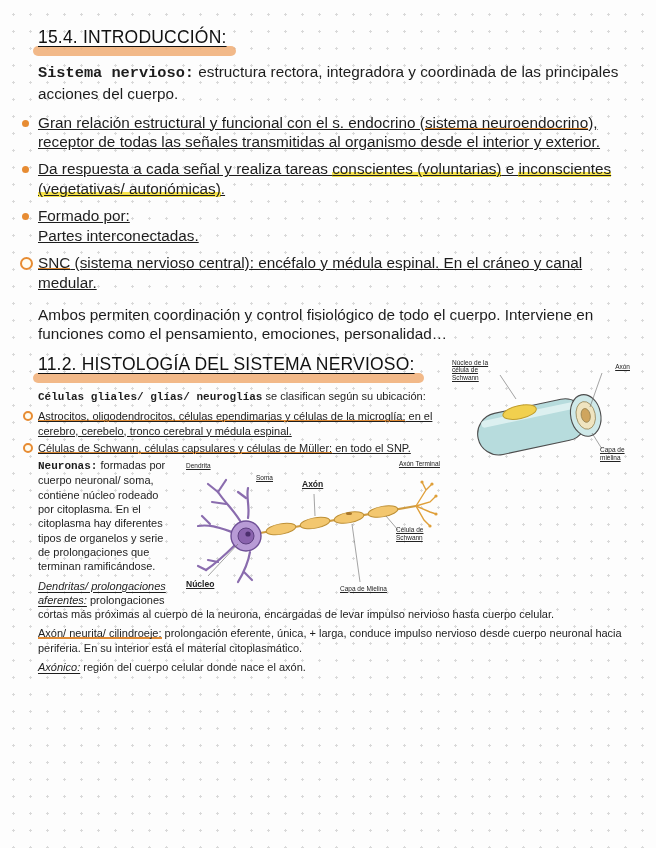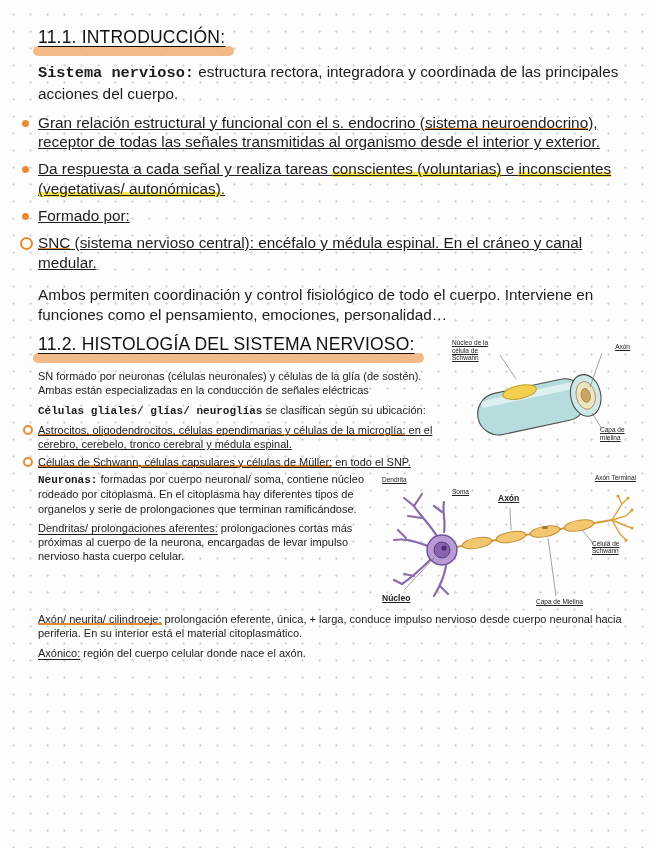--- a/index.html
+++ b/index.html
@@ -25,57 +25,58 @@
   .lead{font-weight:bold;font-family:Liberation Mono, monospace;}
   ul{list-style:none;margin:0;padding:0;text-decoration:underline;}
   li{position:relative;}
   li.b{margin:0 0 7px;}
   li.o{margin:0 0 2px;}
   .dot{position:absolute;left:-16px;top:7px;width:7px;height:7px;border-radius:50%;background:#e78c33;}
   .ring{position:absolute;left:-18px;top:4px;width:9px;height:9px;border:2.6px solid #e78c33;border-radius:50%;background:#fffdf2;}
   .ring.sm{left:-15px;top:2px;width:6px;height:6px;border-width:2px;}
   .uo{background-image:linear-gradient(#e08b35,#e08b35);background-repeat:no-repeat;background-size:100% 2.4px;background-position:0 100%;}
   .uy{background-image:linear-gradient(#f6e34b,#f6e34b);background-repeat:no-repeat;background-size:100% 5px;background-position:0 100%;}
-  .ub{text-decoration:underline;text-decoration-thickness:1.2px;text-underline-offset:2px;}
+  .ub{text-decoration:underline;text-decoration-thickness:1.2px;text-underline-offset:2px;font-style:italic;}
   .mt{margin-top:12px;}
   .s2{font-size:11px;line-height:1.3;}
   .s2 .para{margin:0 0 5px;}
   .s2 li.o{margin:0 0 3px;}
   figure{margin:0;position:relative;}
   .fig-nerve{float:right;width:186px;height:104px;margin:-30px 0 6px 10px;}
   .fig-neuron{float:right;width:256px;height:134px;margin:2px 0 4px 8px;}
   .figlabel{position:absolute;font-size:6.5px;line-height:1.15;color:#222;text-decoration:underline;}
   .figlabel.bold{font-weight:bold;font-size:8.5px;}
   svg{display:block;width:100%;height:100%;}
   .clear{clear:both;}
 </style>
 </head>
 <body>
 
 <div class="page">
 
   <section class="s1">
     <div class="heading-wrap">
-      <span class="heading">11.1. INTRODUCCIÓN:</span>
+      <span class="heading">15.4. INTRODUCCIÓN:</span>
     </div>
 
     <p class="para"><span class="lead">Sistema nervioso:</span><span> estructura rectora, integradora y coordinada de las principales acciones del cuerpo.</span></p>
 
     <ul>
       <li class="b">
         <span class="dot"></span>
         <span>Gran relación estructural y funcional con el s. endocrino (</span><span class="uo">sistema neuroendocrino</span><span>), receptor de todas las señales transmitidas al organismo desde el interior y exterior.</span>
       </li>
       <li class="b">
         <span class="dot"></span>
         <span>Da respuesta a cada señal y realiza tareas </span><span class="uy">conscientes (voluntarias)</span><span> e </span><span class="uy">inconscientes (vegetativas/ autonómicas)</span><span>.</span>
       </li>
       <li class="b">
         <span class="dot"></span>
         <span>Formado por:</span><br>
+        <span>Partes interconectadas.</span>
       </li>
       <li class="o">
         <span class="ring"></span>
         <span class="uo">SNC</span><span> (sistema nervioso central): encéfalo y médula espinal. En el cráneo y canal medular.</span>
       </li>
     </ul>
 
     <p class="para mt">Ambos permiten coordinación y control fisiológico de todo el cuerpo. Interviene en funciones como el pensamiento, emociones, personalidad…</p>
   </section>
 
@@ -96,21 +97,20 @@
         </g>
         <path d="M50 16 L66 40" stroke="#666" stroke-width="0.6" fill="none"></path>
         <path d="M152 14 L140 48" stroke="#666" stroke-width="0.6" fill="none"></path>
         <path d="M152 90 L142 74" stroke="#666" stroke-width="0.6" fill="none"></path>
       </svg>
       <span class="figlabel" style="left:2px;top:0;width:50px;">Núcleo de la célula de Schwann</span>
       <span class="figlabel" style="right:6px;top:4px;">Axón</span>
       <span class="figlabel" style="right:2px;bottom:2px;width:34px;">Capa de mielina</span>
     </figure>
 
-    <p class="para">SN formado por neuronas (células neuronales) y células de la glía (de sostén). Ambas están especializadas en la conducción de señales eléctricas</p>
     <p class="para"><span class="lead">Células gliales/ glías/ neuroglías</span><span> se clasifican según su ubicación:</span></p>
 
     <ul>
       <li class="o">
         <span class="ring sm"></span>
         <span class="uo">Astrocitos, oligodendrocitos, células ependimarias y células de la microglía:</span><span> en el cerebro, cerebelo, tronco cerebral y médula espinal.</span>
       </li>
       <li class="o">
         <span class="ring sm"></span>
         <span class="uo">Células de Schwann, células capsulares y células de Müller:</span><span> en todo el SNP.</span>

